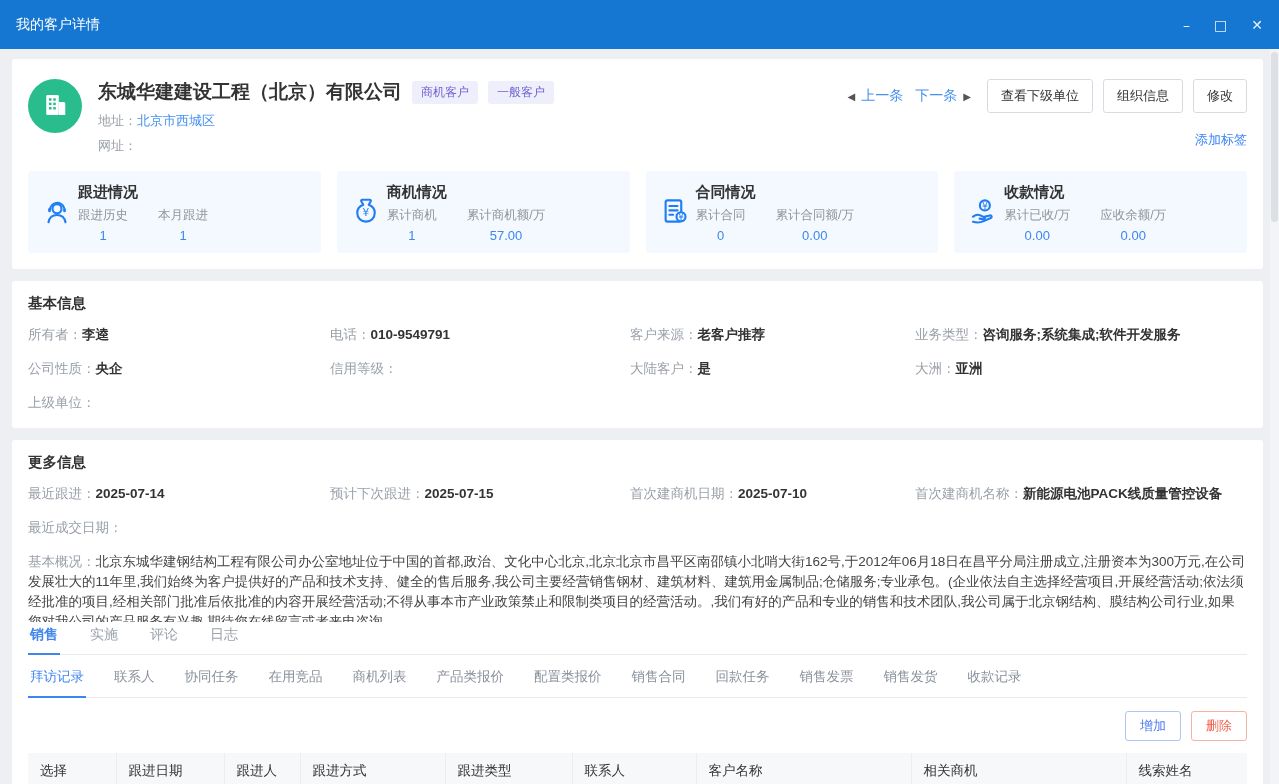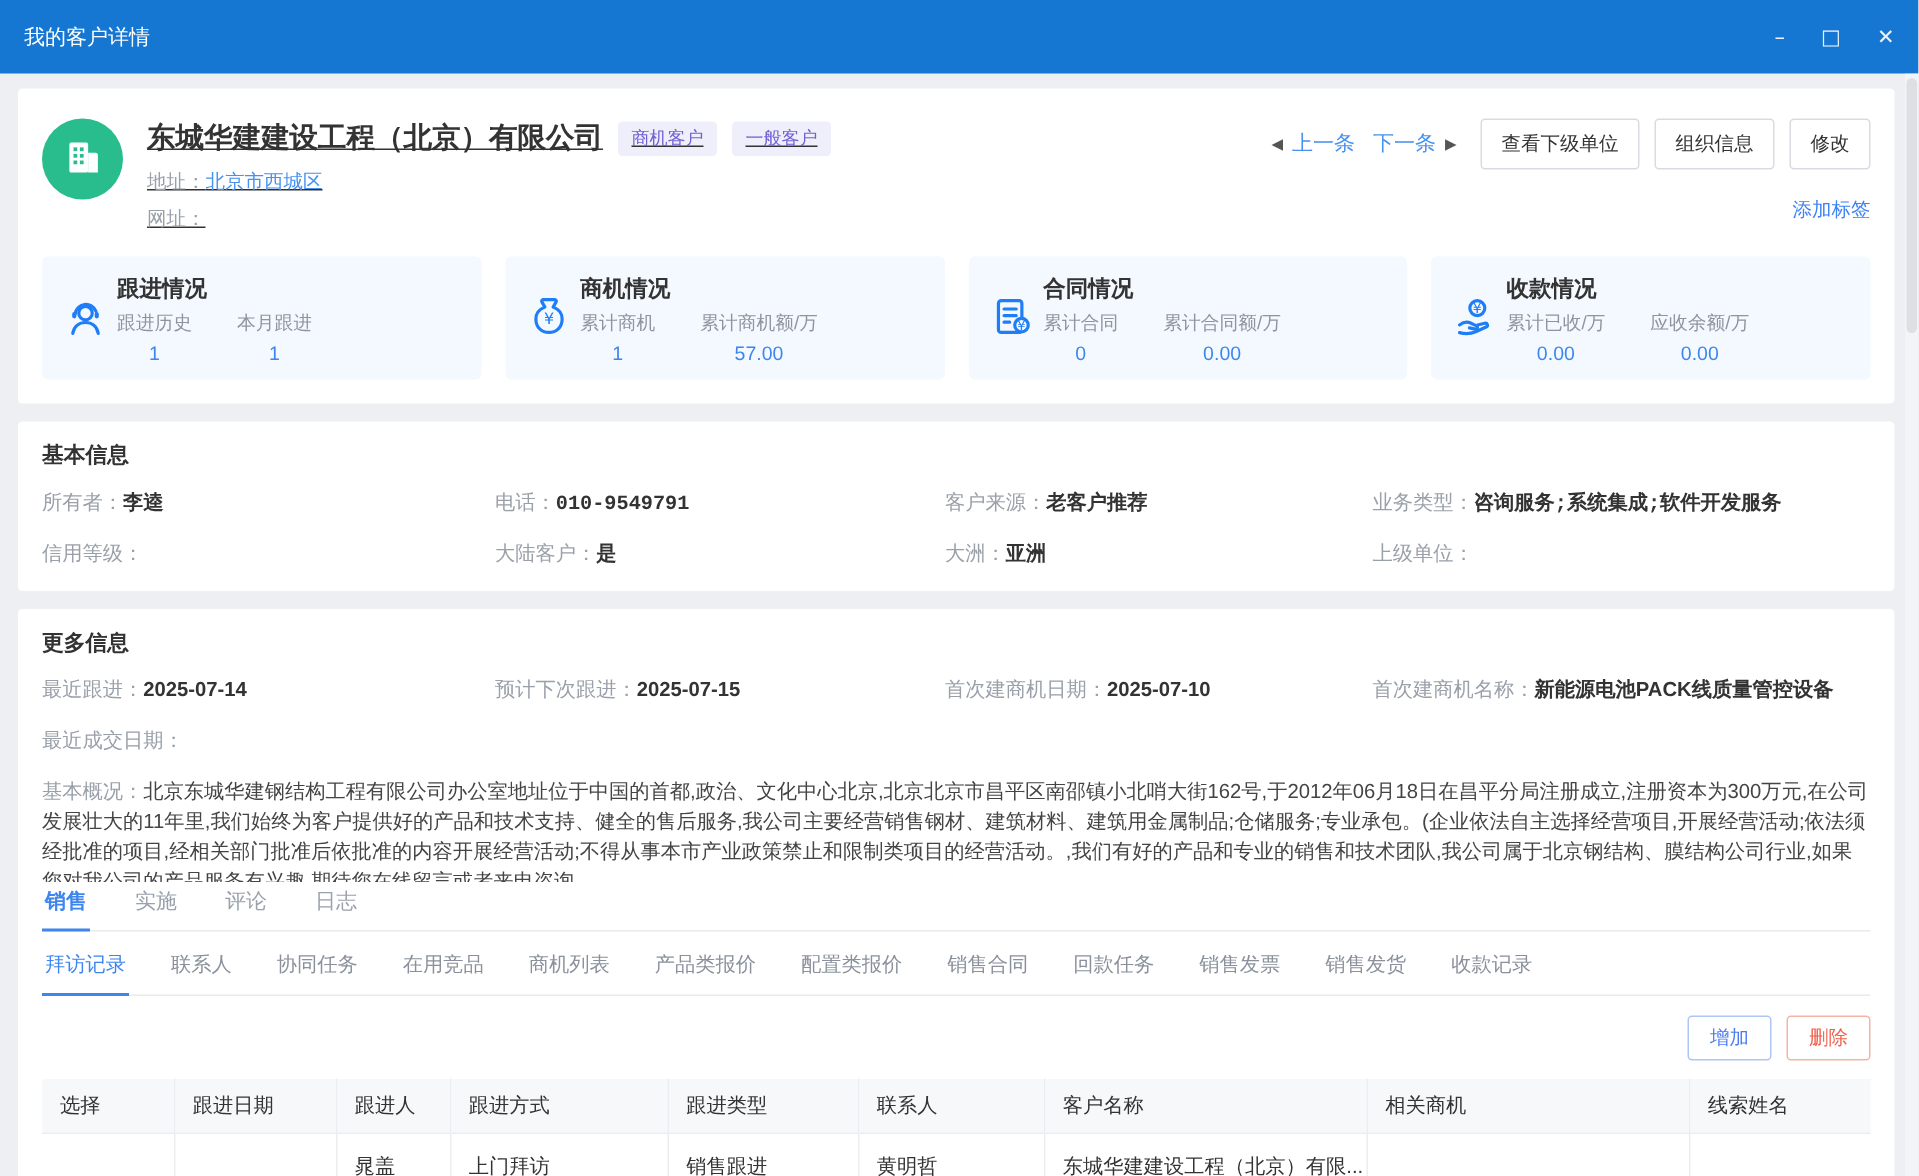--- a/index.html
+++ b/index.html
@@ -15,21 +15,21 @@
   .win-btn { color:#e9f2fb; font-size:14px; line-height:1; cursor:pointer; font-family:"DejaVu Sans",sans-serif; }
   
   .page { position:relative; height:744px; padding:10px 16px 0 12px; overflow:hidden; }
   .v-scrollbar { position:absolute; top:0; right:0; width:9px; height:744px; background:#f3f4f6; }
   .v-scroll-thumb { position:absolute; top:3px; left:1px; width:7px; height:170px; border-radius:4px; background:#dcdfe4; }
   .panel { background:#fff; border-radius:3px; }
   
   .panel-top { padding:20px 16px 16px; }
   .company-row { display:flex; }
   .avatar { flex:0 0 54px; width:54px; height:54px; border-radius:50%; background:#29bd8d; display:flex; align-items:center; justify-content:center; }
-  .company-info { margin-left:16px; flex:1; min-width:0;text-decoration:underline; }
+  .company-info { margin-left:16px; flex:1; min-width:0; }
   .company-name-row { display:flex; align-items:center; gap:10px; }
   .company-name { font-size:19px; font-weight:bold; color:#333; }
   .badge { background:#efeefb; color:#6f63d2; font-size:12px; padding:3px 9px; border-radius:3px; white-space:nowrap; }
   .meta-row { margin-top:7px; font-size:13px; color:#8f959e; }
   .link { color:#4791f0; text-decoration:none; cursor:pointer; }
   .header-right { flex:0 0 420px; text-align:right; }
   .nav-btn-row { display:flex; justify-content:flex-end; align-items:center; }
   .nav-arrow { color:#555; font-size:10px; }
   .nav-link { color:#4791f0; font-size:14px; margin:0 6px; cursor:pointer; }
   .hdr-buttons { display:flex; gap:10px; margin-left:16px; }
@@ -37,21 +37,21 @@
   .add-tag { display:inline-block; margin-top:18px; font-size:13px; color:#3b82f6; cursor:pointer; }
   
   .stats-row { display:flex; gap:16px; margin-top:16px; }
   .stat-card { flex:1; background:#f3f9fe; border-radius:4px; padding:12px 14px 10px; display:flex; }
   .stat-icon { flex:0 0 36px; padding-top:13px; }
   .stat-title { font-size:15px; font-weight:bold; color:#333; }
   .stat-metrics { display:flex; margin-top:5px; }
   .metric { margin-right:30px; text-align:center; font-size:12.5px; color:#8f959e; }
   .metric-val { margin-top:4px; color:#3e86ee; font-size:13px; }
   
-  .panel-info { margin-top:12px; padding:13px 16px 16px;font-family:Liberation Mono, monospace; }
+  .panel-info { margin-top:12px; padding:13px 16px 16px; }
   .sec-title { font-size:14.5px; font-weight:bold; color:#333; }
   .info-grid { display:grid; grid-template-columns:302px 300px 285px 1fr; row-gap:16px; margin-top:13px; font-size:13.5px; }
   .lbl { color:#9aa0a9; }
   .val { color:#333; font-weight:600;margin-top:28px; }
   .panel-more { margin-top:12px; padding:13px 16px 0; min-height:360px; }
   .span3 { grid-column:2 / span 3; }
   
   .profile { margin-top:15px; font-size:13.5px; line-height:20px; color:#444; height:70px; overflow:hidden; }
   
   .tabs { display:flex; gap:28px; border-bottom:1px solid #e8eaee; margin-top:0; }
@@ -231,20 +231,21 @@
     </div>
   </div>
 
   <div class="panel panel-info">
     <div class="sec-title">基本信息</div>
     <div class="info-grid">
       <div class="fld"><span class="lbl">所有者：</span><span class="val">李逵</span></div>
       <div class="fld"><span class="lbl">电话：</span><span class="val">010-9549791</span></div>
       <div class="fld"><span class="lbl">客户来源：</span><span class="val">老客户推荐</span></div>
       <div class="fld"><span class="lbl">业务类型：</span><span class="val">咨询服务;系统集成;软件开发服务</span></div>
+      <div class="fld"><span class="lbl">公司性质：</span><span class="val">央企</span></div>
       <div class="fld"><span class="lbl">信用等级：</span><span class="val"></span></div>
       <div class="fld"><span class="lbl">大陆客户：</span><span class="val">是</span></div>
       <div class="fld"><span class="lbl">大洲：</span><span class="val">亚洲</span></div>
       <div class="fld"><span class="lbl">上级单位：</span><span class="val"></span></div>
     </div>
   </div>
 
   <div class="panel panel-more">
     <div class="sec-title">更多信息</div>
     <div class="info-grid" style="">

